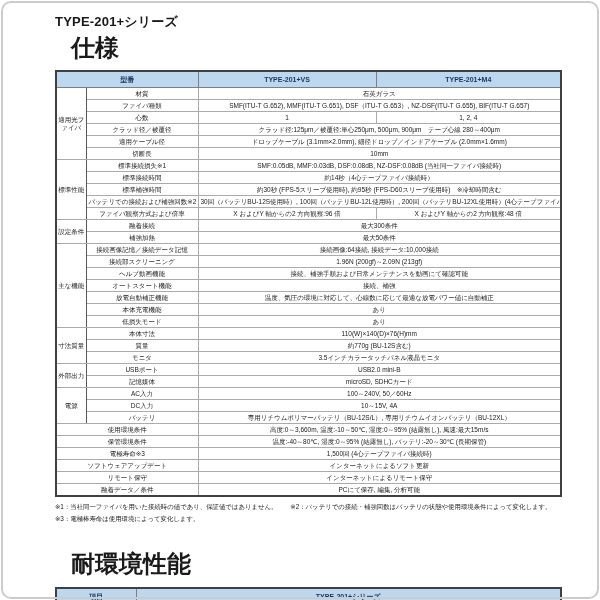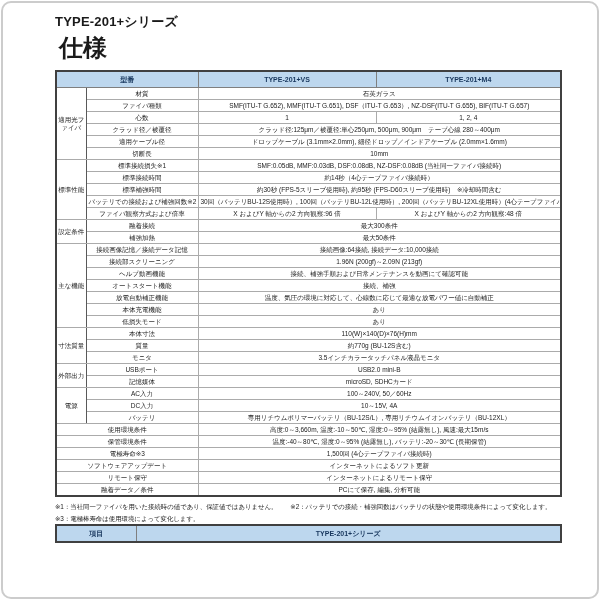--- a/index.html
+++ b/index.html
@@ -7,21 +7,21 @@
     width:600px; height:600px; position:relative; overflow:hidden;
     font-family:"Liberation Sans","DejaVu Sans",sans-serif;
     color:#1a1a1a;
   }
   .frame {
     position:absolute; left:1px; top:1px; right:1px; bottom:1px;
     border:2px solid #cccccc; border-radius:10px; pointer-events:none;
   }
   .content { padding:13px 40px 0 55px; }
   .series-title { font-size:13px; font-weight:bold; margin:0; letter-spacing:0.2px; }
-  .big-title { font-size:24px; font-weight:bold; margin:1px 0 6px 4px; }
+  .big-title { font-size:24px; font-weight:bold; margin:1px 0 6px 16px; }
   .big-title.env { margin-top:24px; margin-bottom:7px; }
 
   table { border-collapse:collapse; table-layout:fixed; width:505px; border:2px solid #404040; }
   th {
     background:var(--hdr-bg,#bdd7ee); color:var(--hdr-fg,#17365d);
     font-size:7px; font-weight:bold; height:15px; border:1px solid #7f7f7f;
     text-align:center; padding:0 2px;
   }
   td {
     border:1px solid #ababab; font-size:6.5px; line-height:1.15; height:11px;
@@ -204,20 +204,21 @@
           <td class="vcell" colspan="2">PCにて保存, 編集, 分析可能</td>
         </tr>
       </tbody>
   </table>
 
   <div class="footnotes">
     <p class="fn">※1：当社同一ファイバを用いた接続時の値であり、保証値ではありません。　　※2：バッテリでの接続・補強回数はバッテリの状態や使用環境条件によって変化します。</p>
     <p class="fn">※3：電極棒寿命は使用環境によって変化します。</p>
   </div>
 
+  <p class="big-title env">耐環境性能</p>
 
   <table class="env-table">
     <colgroup>
       <col style="width:80px">
         <col style="width:425px">
     </colgroup>
     <thead>
       <tr>
         <th>項目</th>
         <th>TYPE-201+シリーズ</th>

